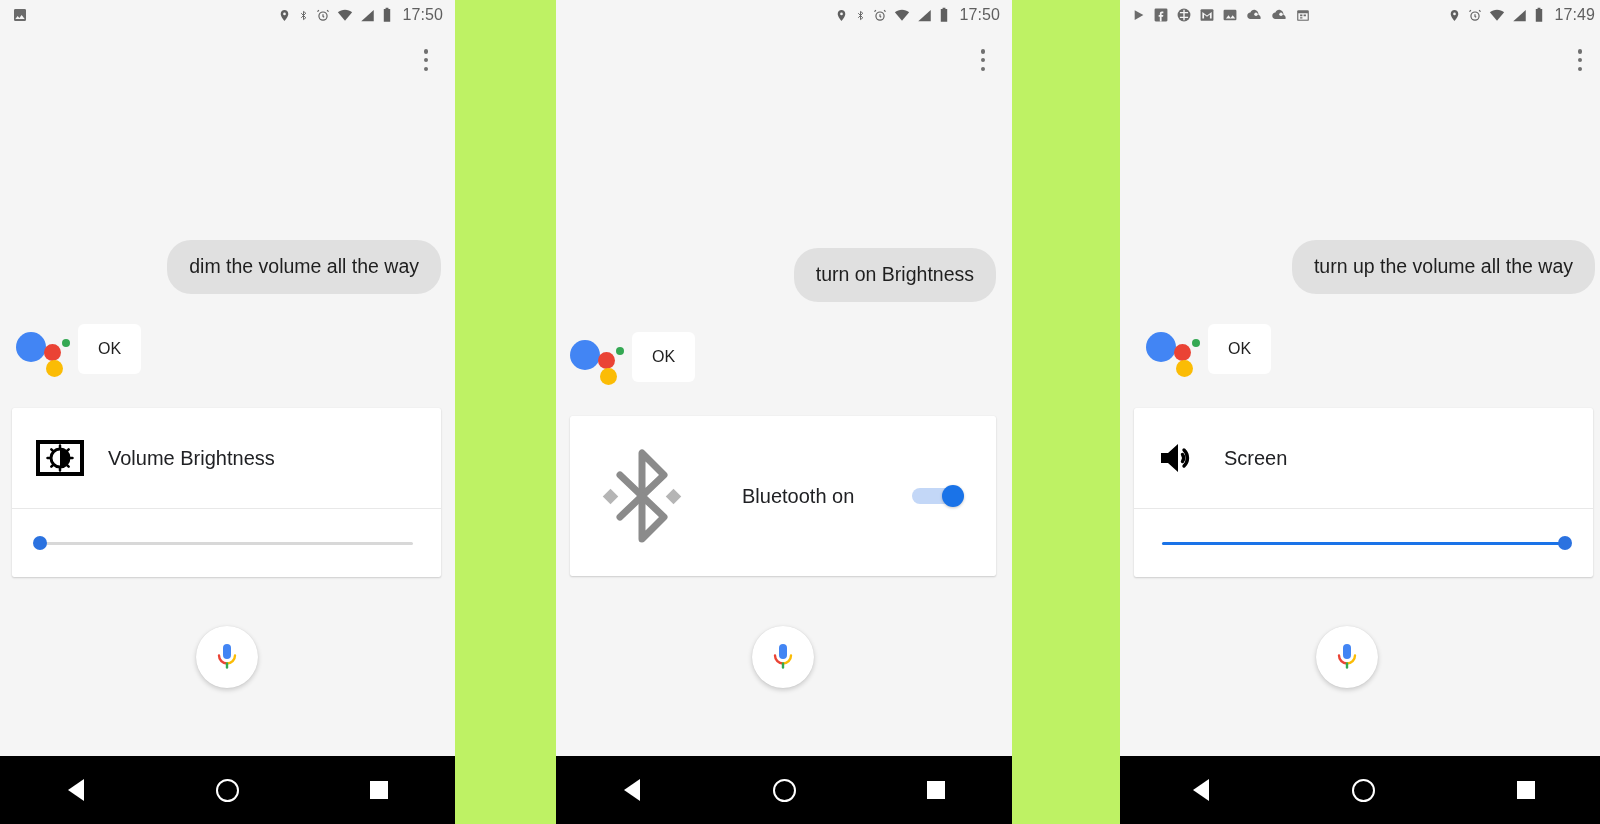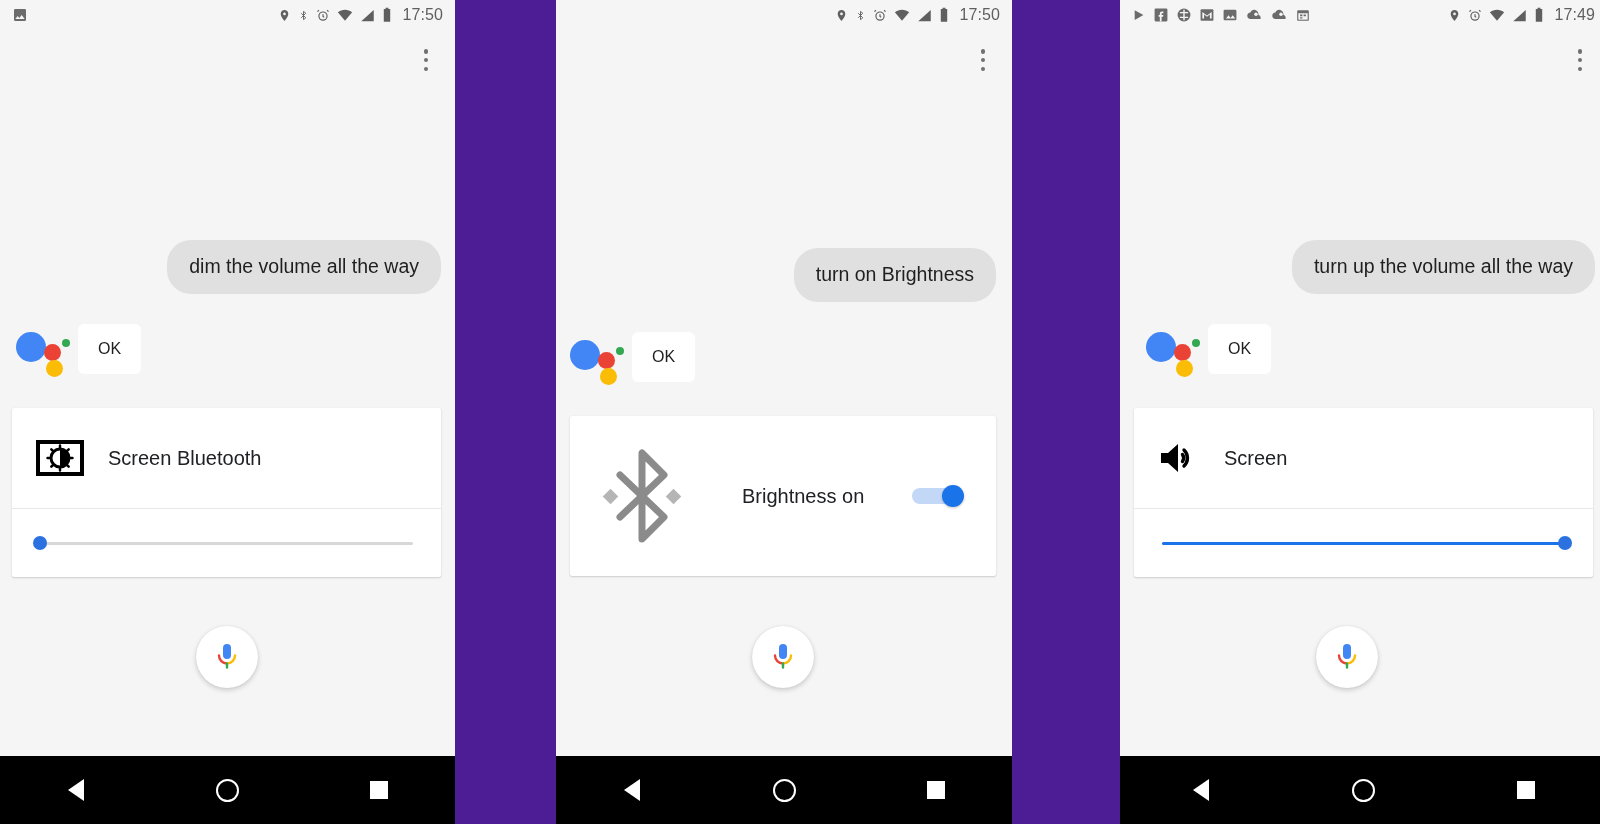--- a/index.html
+++ b/index.html
@@ -5,21 +5,21 @@
   * { box-sizing: border-box; margin: 0; padding: 0; }
   html, body {
     width: 1600px; height: 824px;
     background: #ffffff;
     font-family: "Liberation Sans", sans-serif;
     overflow: hidden;
   }
   .stage {
     position: relative;
     width: 1600px; height: 824px;
-    background: #4c1d95;
+    background: #bef264;
   }
 
   
   .phone {
     position: absolute;
     top: 0;
     height: 824px;
     background: #f5f5f5;
     overflow: hidden;
   }
@@ -354,21 +354,21 @@
         <span class="card-icon">
           <svg width="48" height="36" viewBox="0 0 48 36">
             <rect x="2" y="2" width="44" height="32" fill="none" stroke="#000" stroke-width="4"></rect>
             <circle cx="24" cy="18" r="9" fill="none" stroke="#000" stroke-width="3"></circle>
             <path d="M24 9a9 9 0 0 1 0 18z" fill="#000"></path>
             <g stroke="#000" stroke-width="2.5" stroke-linecap="round">
               <path d="M24 5.5v2M24 28.5v2M11.5 18h2M34.5 18h2M15.3 9.3l1.4 1.4M31.3 25.3l1.4 1.4M32.7 9.3l-1.4 1.4M16.7 25.3l-1.4 1.4"></path>
             </g>
           </svg>
         </span>
-        <span class="card-title">Screen Bluetooth</span>
+        <span class="card-title">Volume Brightness</span>
       </div>
       <div class="card-divider"></div>
       <div class="card-slider-area">
         <div class="slider">
           <div class="track"></div>
           <div class="fill" id="p1-fill" style="width: 0%;"></div>
           <div class="thumb" id="p1-thumb" style="left: 0%;"></div>
         </div>
       </div>
     </div>
@@ -460,21 +460,21 @@
       <div class="bt-body">
         <span class="card-icon">
           <svg width="84" height="98" viewBox="0 0 84 98">
             <path d="M42 6v86l22-22-22-21 22-21L42 6z" fill="none" stroke="#8b8b8b" stroke-width="7" stroke-linejoin="round"></path>
             <path d="M20 28l22 21" fill="none" stroke="#8b8b8b" stroke-width="7" stroke-linecap="round"></path>
             <path d="M20 70l22-21" fill="none" stroke="#8b8b8b" stroke-width="7" stroke-linecap="round"></path>
             <rect x="5" y="44" width="11" height="11" transform="rotate(45 10.5 49.5)" fill="#b5b5b5"></rect>
             <rect x="68" y="44" width="11" height="11" transform="rotate(45 73.5 49.5)" fill="#b5b5b5"></rect>
           </svg>
         </span>
-        <span class="bt-label">Brightness on</span>
+        <span class="bt-label">Bluetooth on</span>
         <span class="toggle">
           <span class="tgl-track"></span>
           <span class="tgl-thumb"></span>
         </span>
       </div>
     </div>
 
     <div class="mic-btn">
       <svg width="22" height="30" viewBox="0 0 22 30">
         <rect x="7" y="2" width="8" height="15" rx="4" fill="#4285f4"></rect>

